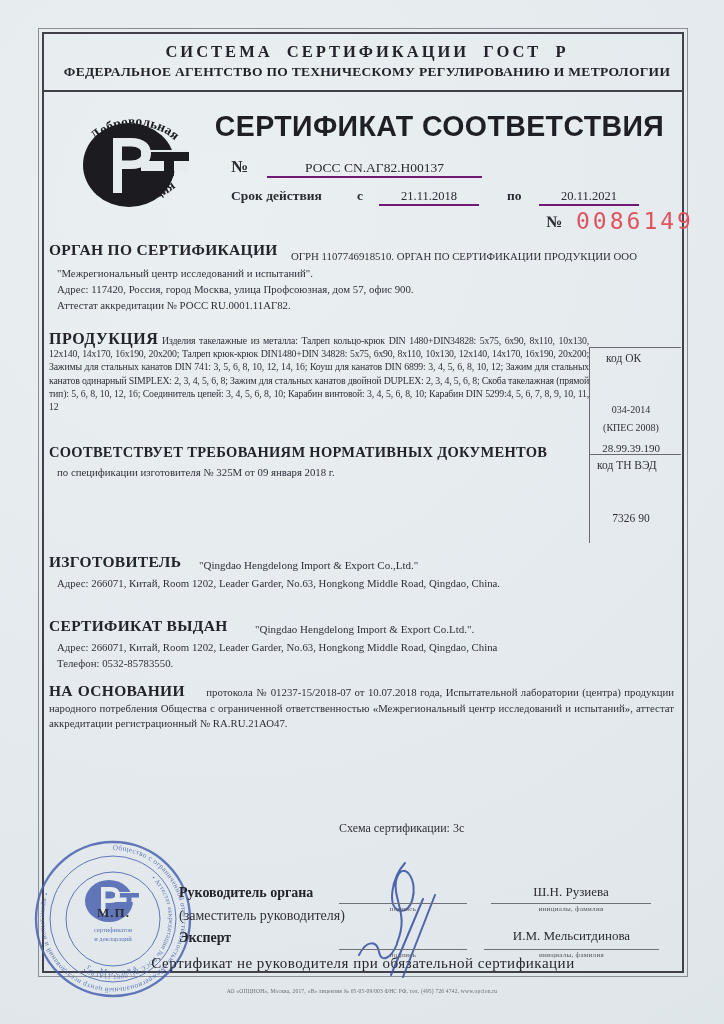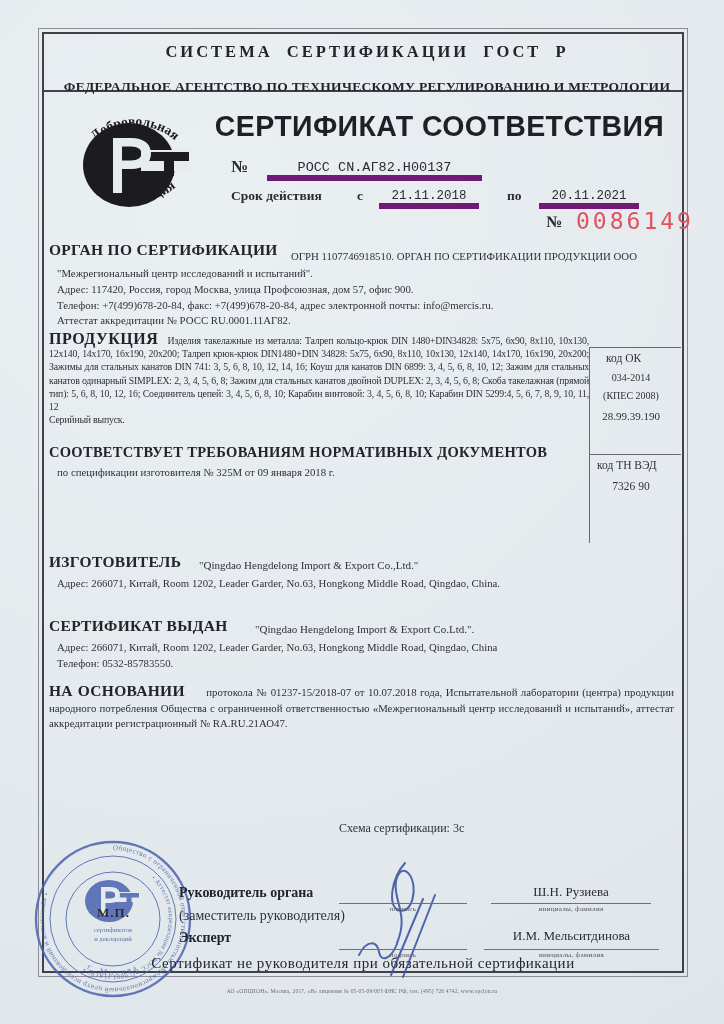--- a/index.html
+++ b/index.html
@@ -17,34 +17,34 @@
   }
   .frame-inner{
     position:absolute;inset:3px;border:2px solid #41414b;pointer-events:none;
   }
   .abs{position:absolute;}
   .header-box{
     position:absolute;left:5px;top:5px;right:5px;height:56px;
     border-bottom:2px solid #41414b;text-align:center;padding-left:8px;
   }
   .hdr1{margin-top:8px;font-size:16.5px;font-weight:bold;letter-spacing:3px;word-spacing:7px;color:#23232b;}
-  .hdr2{margin-top:17px;font-size:13.5px;font-weight:bold;letter-spacing:0.3px;color:#23232b;}
+  .hdr2{margin-top:2px;font-size:13.5px;font-weight:bold;letter-spacing:0.3px;color:#23232b;}
   .doc-title{
     position:absolute;left:148px;top:80px;width:505px;text-align:center;
     font-family:"Liberation Sans", sans-serif;font-weight:bold;font-size:28.5px;
     color:#1f1f26;letter-spacing:0.4px;transform:scaleY(1.06);
   }
   .heading{font-weight:bold;font-size:15.5px;color:#23232b;letter-spacing:0.3px;}
   .body-text{font-size:10.8px;color:#30303a;}
   .small-lines{font-size:10.8px;line-height:15.8px;color:#30303a;}
-  .underline-field{display:inline-block;border-bottom:6px solid #701a75;text-align:center;font-family:Liberation Mono, monospace;}
+  .underline-field{display:inline-block;border-bottom:2px solid #701a75;text-align:center;}
   .prod-block{font-size:9.8px;letter-spacing:-0.2px;line-height:13.2px;text-align:justify;color:#30303a;}
-  .prod-block .heading{font-size:16px;letter-spacing:0.5px;line-height:13.2px;margin-right:6px;}
+  .prod-block .heading{font-size:16px;letter-spacing:0.5px;line-height:13.2px;}
   .code-label{font-size:11.5px;color:#30303a;}
-  .code-val{font-size:10.5px;color:#30303a;text-align:center;width:84px;}
+  .code-val{font-size:10.5px;color:#30303a;text-align:center;width:84px;margin-top:32px;}
   .vline{width:1px;background:#6a6a74;}
   .hline{height:1px;background:#6a6a74;}
   .sig-role{font-weight:bold;font-size:14px;color:#23232b;}
   .sig-line{border-top:1px solid #70707a;}
   .sig-caption{font-size:7px;color:#55555f;text-align:center;letter-spacing:0.3px;}
   .sig-name{font-size:13px;color:#2b2b33;text-align:center;}
   .red-num{
     font-family:"DejaVu Sans Mono", monospace;font-size:23px;color:#e0525e;
     letter-spacing:3px;font-weight:500;
   }
@@ -100,28 +100,26 @@
   <span class="abs underline-field" style="left:500px;top:160px;width:100px;font-size:12.5px;">20.11.2021</span>
 
   <span class="abs" style="left:507px;top:184px;font-size:16px;font-weight:bold;">№</span>
   <span class="abs red-num" style="left:537px;top:179px;">0086149</span>
 
   <span class="abs heading" style="left:10px;top:212px;">ОРГАН ПО СЕРТИФИКАЦИИ</span>
   <span class="abs body-text" style="left:252px;top:221px;">ОГРН 1107746918510. ОРГАН ПО СЕРТИФИКАЦИИ ПРОДУКЦИИ ООО</span>
   <div class="abs small-lines" style="left:18px;top:237px;width:600px;">
     <div>"Межрегиональный центр исследований и испытаний".</div>
     <div>Адрес: 117420, Россия, город Москва, улица Профсоюзная, дом 57, офис 900.</div>
-    <div>Телефон: +7(499)678-20-84, факс: +7(499)678-20-84, адрес электронной почты: info@mercis.ru.</div>
     <div>Аттестат аккредитации № РОСС RU.0001.11АГ82.</div>
   </div>
 
   <div class="abs prod-block" style="left:10px;top:303px;width:540px;">
     <span class="heading">ПРОДУКЦИЯ</span>
     <span>Изделия такелажные из металла: Талреп кольцо-крюк DIN 1480+DIN34828: 5x75, 6x90, 8x110, 10x130, 12x140, 14x170, 16x190, 20x200; Талреп крюк-крюк DIN1480+DIN 34828: 5x75, 6x90, 8x110, 10x130, 12x140, 14x170, 16x190, 20x200; Зажимы для стальных канатов DIN 741: 3, 5, 6, 8, 10, 12, 14, 16; Коуш для канатов DIN 6899: 3, 4, 5, 6, 8, 10, 12; Зажим для стальных канатов одинарный SIMPLEX: 2, 3, 4, 5, 6, 8; Зажим для стальных канатов двойной DUPLEX: 2, 3, 4, 5, 6, 8; Скоба такелажная (прямой тип): 5, 6, 8, 10, 12, 16; Соединитель цепей: 3, 4, 5, 6, 8, 10; Карабин винтовой: 3, 4, 5, 6, 8, 10; Карабин DIN 5299:4, 5, 6, 7, 8, 9, 10, 11, 12</span>
-    <div>Серийный выпуск.</div>
   </div>
 
   <div class="abs vline" style="left:550px;top:318px;height:196px;"></div>
   <div class="abs hline" style="left:550px;top:318px;width:92px;"></div>
   <span class="abs code-label" style="left:558px;top:323px;padding-left:9px;">код ОК</span>
   <div class="abs code-val" style="left:550px;top:343px;font-size:10px;">034-2014</div>
   <div class="abs code-val" style="left:550px;top:361px;font-size:10px;">(КПЕС 2008)</div>
   <div class="abs code-val" style="left:550px;top:381px;font-size:11px;">28.99.39.190</div>
 
   <span class="abs heading" style="left:10px;top:415px;font-size:14.5px;">СООТВЕТСТВУЕТ ТРЕБОВАНИЯМ НОРМАТИВНЫХ ДОКУМЕНТОВ</span>

